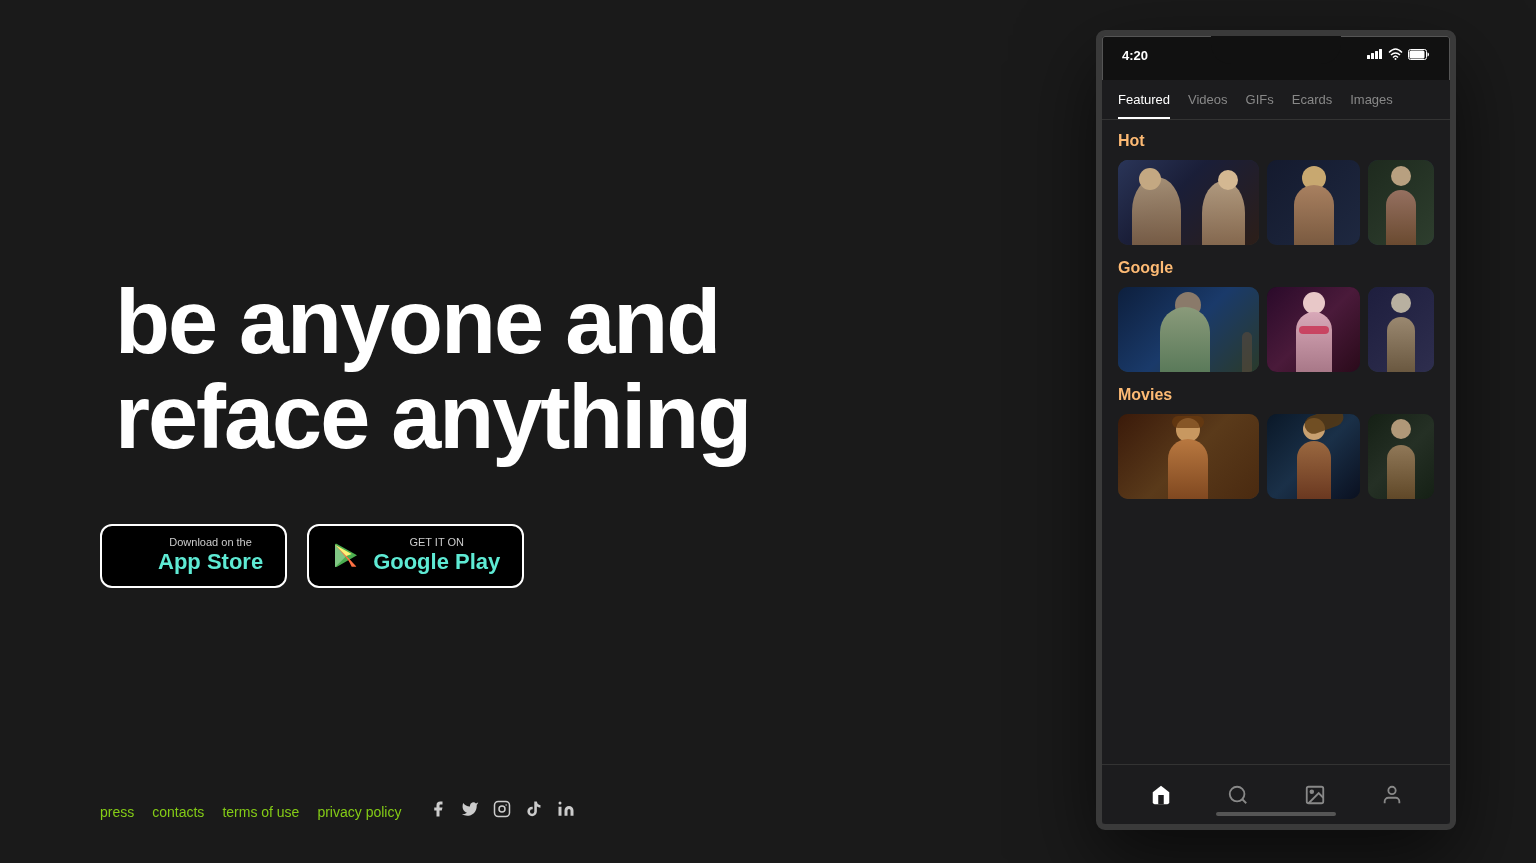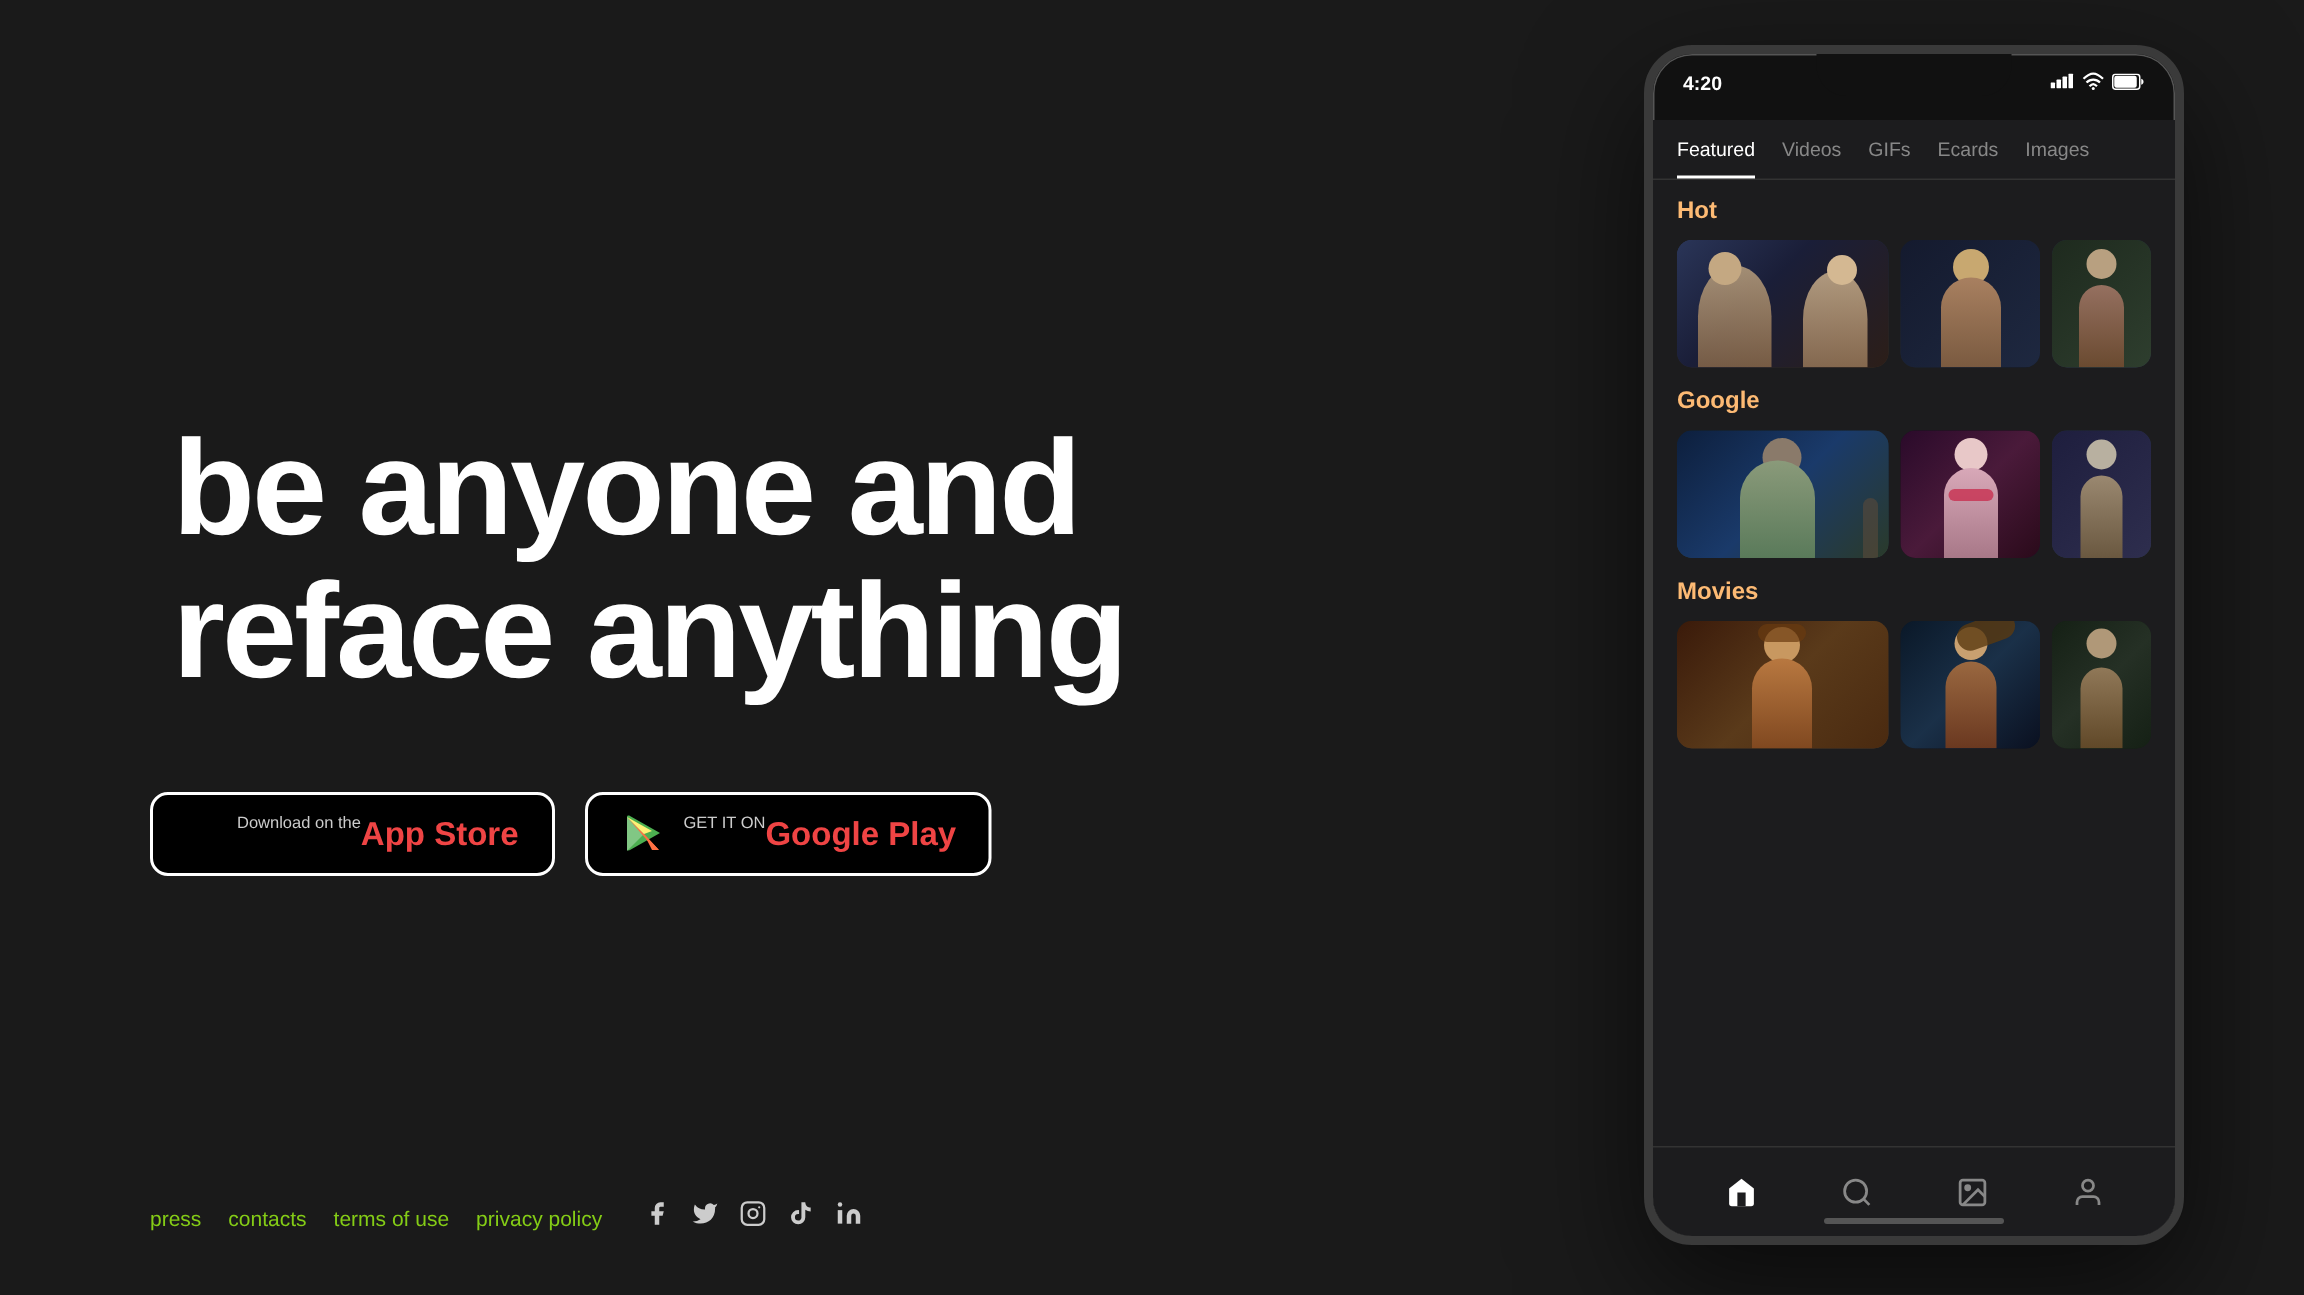--- a/index.html
+++ b/index.html
@@ -52,34 +52,34 @@
       min-width: 185px;
     }
 
     .store-btn-icon {
       font-size: 32px;
       line-height: 1;
     }
 
     .store-btn-text {
       display: flex;
-      flex-direction: row;
+      flex-direction: column;
     }
 
     .store-btn-small {
       font-size: 11px;
       font-weight: 400;
       color: #ccc;
       line-height: 1.2;
     }
 
     .store-btn-large {
       font-size: 22px;
       font-weight: 600;
-      color: #ef4444;
+      color: #5eead4;
       line-height: 1.2;
     }
 
     .google-icon {
       width: 32px;
       height: 32px;
     }
 
     
     .footer {
@@ -117,21 +117,21 @@
       right: 80px;
       top: 30px;
       width: 360px;
       height: 800px;
     }
 
     .phone-shell {
       width: 100%;
       height: 100%;
       background: #111;
-      border-radius: 32px;
+      border-radius: 9px;
       border: 6px solid #3a3a3a;
       position: relative;
       overflow: hidden;
       box-shadow: 0 30px 80px rgba(0,0,0,0.6), inset 0 0 0 1px #555;
     }
 
     
     .phone-notch {
       position: absolute;
       top: 0;

